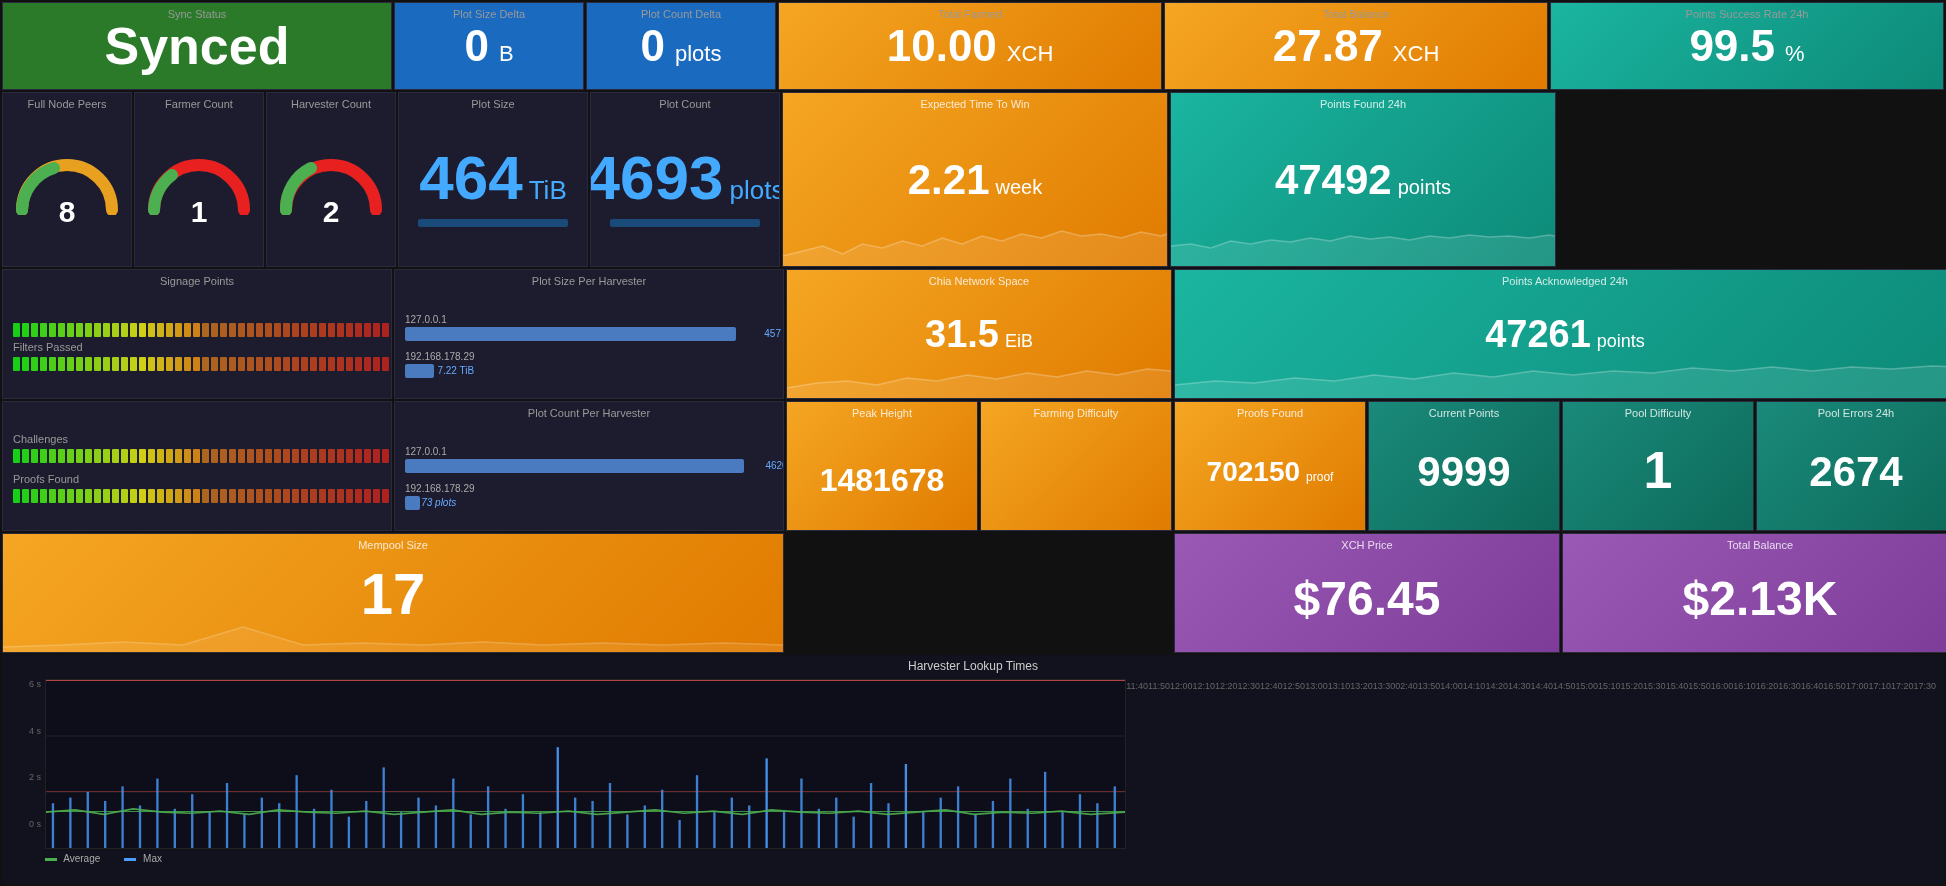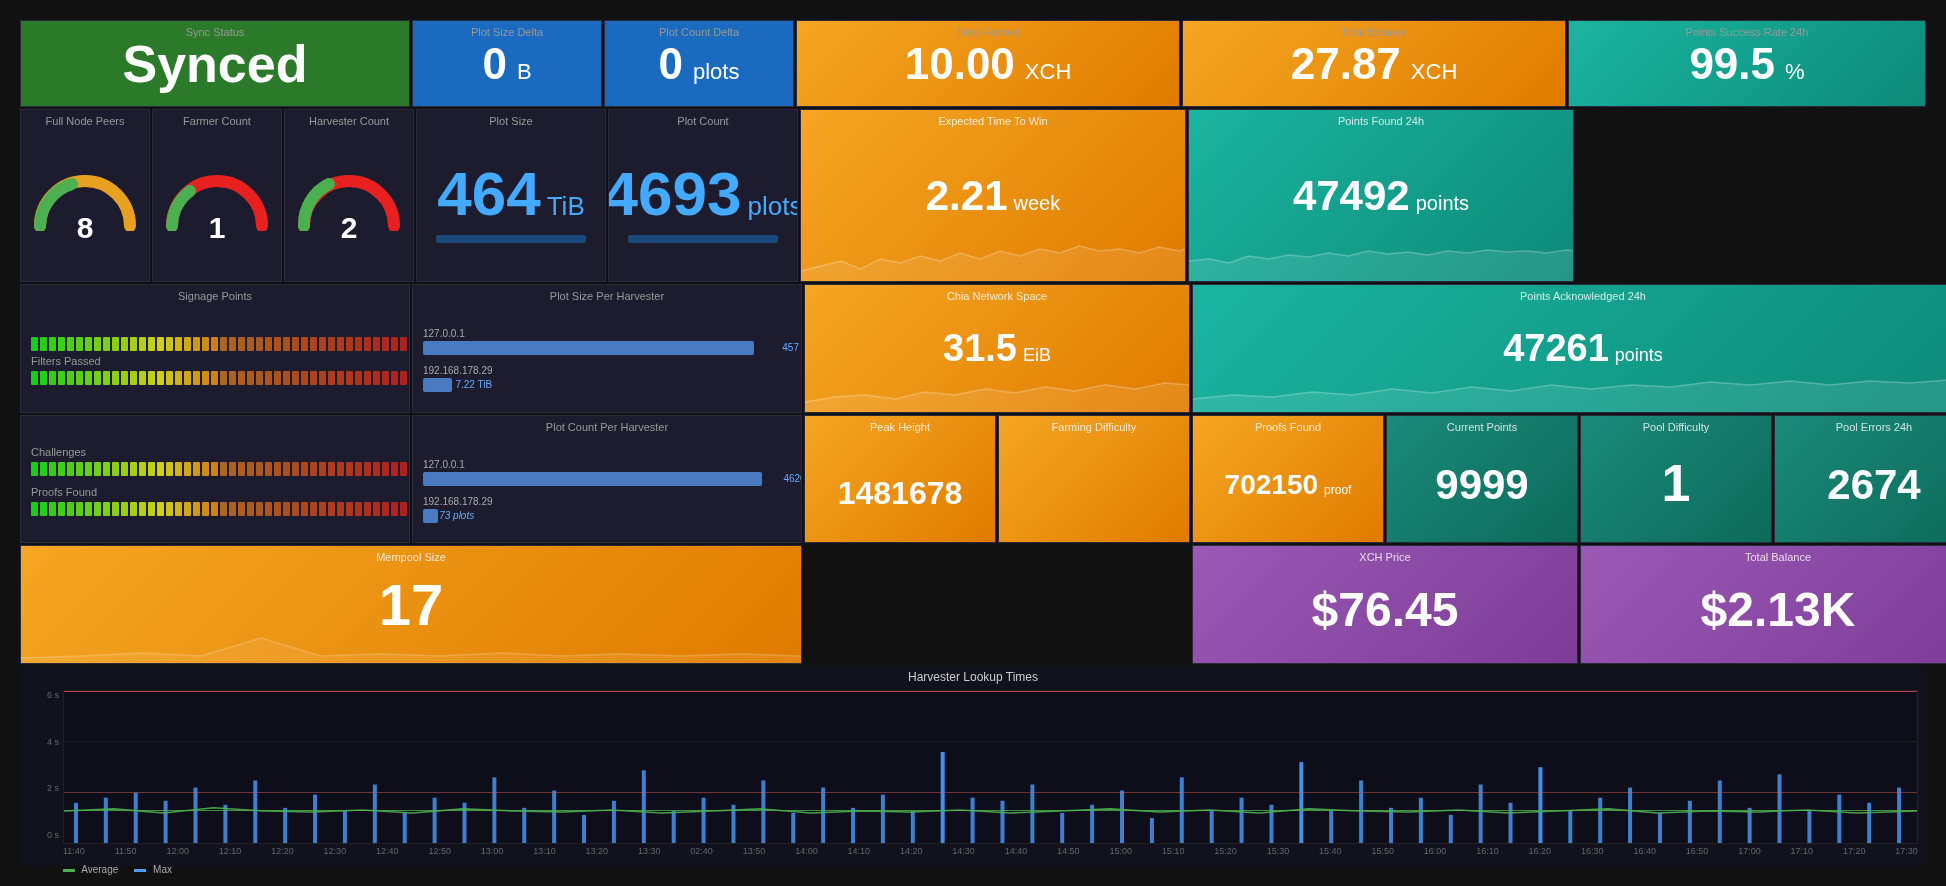--- a/index.html
+++ b/index.html
@@ -25,21 +25,21 @@
 
     
     .chart-title {
       text-align: center;
       font-size: 12px;
       color: #ccc;
       margin-bottom: 6px;
     }
     .chart-legend {
       display: flex;
-      gap: 16px;
+      gap: 24px;
       font-size: 10px;
       color: #aaa;
       padding: 4px 35px;
     }
     .legend-dot {
       display: inline-block;
       width: 12px;
       height: 3px;
       vertical-align: middle;
       margin-right: 4px;
@@ -49,21 +49,21 @@
       display: flex;
       align-items: baseline;
       gap: 6px;
     }
 
     
     .layout {
       display: flex;
       flex-direction: column;
       gap: 2px;
-      padding: 20px;
+      padding: 2px;
       height: 886px;
     }
 
     .r1 {
       display: grid;
       grid-template-columns: 390px 190px 190px 384px 384px 1fr;
       gap: 2px;
       height: 88px;
     }
 
@@ -613,21 +613,21 @@
     <div class="chart-title">Harvester Lookup Times</div>
     <div style="display:flex; height:170px;">
 
       <div style="width:35px; display:flex; flex-direction:column; justify-content:space-between; font-size:9px; color:#666; padding-bottom:20px; padding-right:4px; text-align:right;">
         <span>6 s</span>
         <span>4 s</span>
         <span>2 s</span>
         <span>0 s</span>
       </div>
 
-      <div style="flex:1; display:flex; flex-direction:column;">
+      <div style="flex:1; display:flex; flex-direction:row;">
         <div style="flex:1; position:relative; background:#0e0e1a; border:1px solid #222;">
           
           <div style="position:absolute; top:0; left:0; right:0; height:1px; background:#e05050; opacity:0.8;"></div>
           
           <div style="position:absolute; top:66%; left:0; right:0; height:1px; background:#e05050; opacity:0.4;"></div>
           
           <div style="position:absolute; top:78%; left:0; right:0; height:1px; background:#4caf50; opacity:0.8;"></div>
           
           <svg width="100%" height="100%" viewBox="0 0 1860 150" preserveAspectRatio="none">
 

